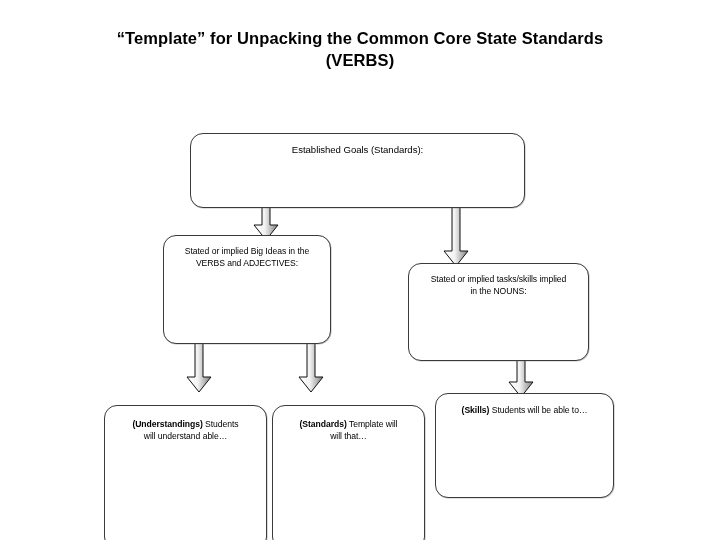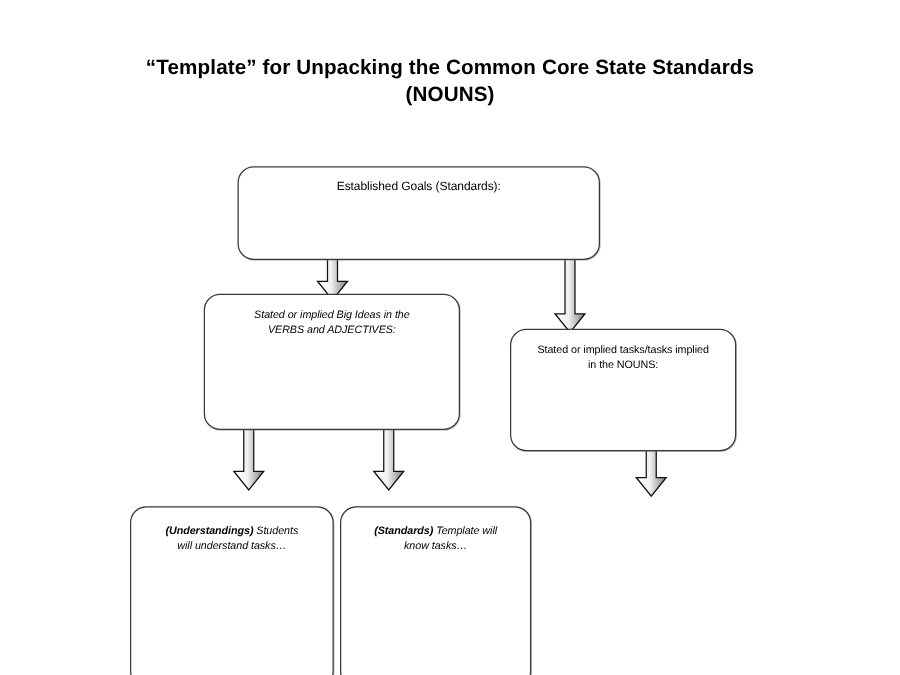--- a/index.html
+++ b/index.html
@@ -19,21 +19,21 @@
     left: 0;
     top: 0;
     width: 720px;
     height: 540px;
     background: #ffffff;
     overflow: hidden;
   }
   .title {
     position: absolute;
     left: 45px;
-    top: 44px;
+    top: 28px;
     width: 630px;
     text-align: center;
     font-size: 16.5px;
     font-weight: bold;
     color: #000000;
     line-height: 1.32;
     letter-spacing: 0.1px;
   }
   .node {
     position: absolute;
@@ -55,59 +55,58 @@
   .node.top .node-text {
     padding-top: 9px;
     font-size: 9.6px;
   }
   .node.mid-left .node-text,
   .node.mid-right .node-text {
     padding-top: 9px;
   }
   .node.bot .node-text {
     padding-top: 12px;
-    font-style: italic;
   }
   .node.skills .node-text {
     padding-top: 10px;
   }
   .node-text b {
     font-weight: bold;
   }
 
   
   .arrow {
     position: absolute;
   }
   .arrow svg {
     display: block;
     overflow: visible;
   }
 
-  #box-top      { left: 190px; top: 133px; width: 290px; height: 75px; }
-  #box-nouns    { left: 163px; top: 235px; width: 205px; height: 109px; font-style: italic; }
+  #box-top      { left: 190px; top: 133px; width: 335px; height: 75px; }
+  #box-nouns    { left: 163px; top: 235px; width: 168px; height: 109px; }
   #box-verbs    { left: 408px; top: 263px; width: 181px; height: 98px; }
   #box-under    { left: 104px; top: 405px; width: 163px; height: 145px; }
   #box-know     { left: 272px; top: 405px; width: 153px; height: 145px; }
   #box-skills   { left: 435px; top: 393px; width: 179px; height: 105px; }
 
   #arrow-top-left   { left: 253px; top: 205px; }
   #arrow-top-right  { left: 443px; top: 205px; }
   #arrow-nouns-a    { left: 186px; top: 341px; }
   #arrow-nouns-b    { left: 298px; top: 341px; }
   #arrow-verbs      { left: 508px; top: 358px; }
 </style>
 </head>
 <body>
 
 <div id="slide">
 
   <div class="title">
     <span>“Template” for Unpacking the Common Core State Standards</span><br>
-    <span>(NOUNS)</span>
+    <span>(VERBS)</span>
   </div>
 
   <div class="arrow" id="arrow-top-left">
     <svg width="26" height="36" viewBox="0 0 26 36">
       <defs>
         <linearGradient id="gradA" x1="0" y1="0" x2="1" y2="0">
           <stop offset="0%" stop-color="#ffffff"></stop>
           <stop offset="45%" stop-color="#f2f2f2"></stop>
           <stop offset="100%" stop-color="#7d7d7d"></stop>
         </linearGradient>
@@ -174,33 +173,38 @@
 
   <div class="node mid-left" id="box-nouns">
     <span class="node-text">
       <span>Stated or implied Big Ideas in the</span><br>
       <span>VERBS and ADJECTIVES:</span>
     </span>
   </div>
 
   <div class="node mid-right" id="box-verbs">
     <span class="node-text">
-      <span>Stated or implied tasks/tasks implied</span><br>
+      <span>Stated or implied tasks/skills implied</span><br>
       <span>in the NOUNS:</span>
     </span>
   </div>
 
   <div class="node bot" id="box-under">
     <span class="node-text">
       <b>(Understandings)</b><span> Students</span><br>
-      <span>will understand tasks…</span>
+      <span>will understand able…</span>
     </span>
   </div>
 
   <div class="node bot" id="box-know">
     <span class="node-text">
       <b>(Standards)</b><span> Template will</span><br>
-      <span>know tasks…</span>
-    </span>
-  </div>
-
+      <span>will that…</span>
+    </span>
+  </div>
+
+  <div class="node skills" id="box-skills">
+    <span class="node-text">
+      <b>(Skills)</b><span> Students will be able to…</span>
+    </span>
+  </div>
 
 </div>
 
 </body></html>

